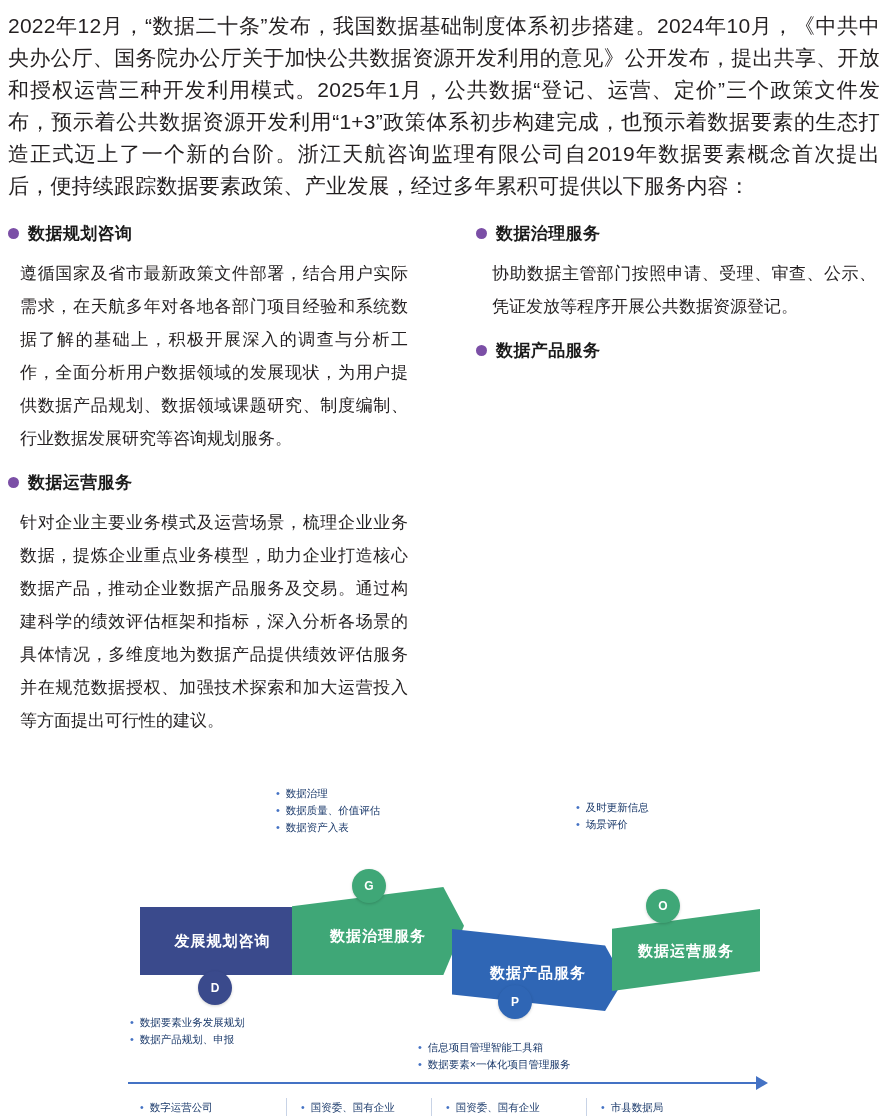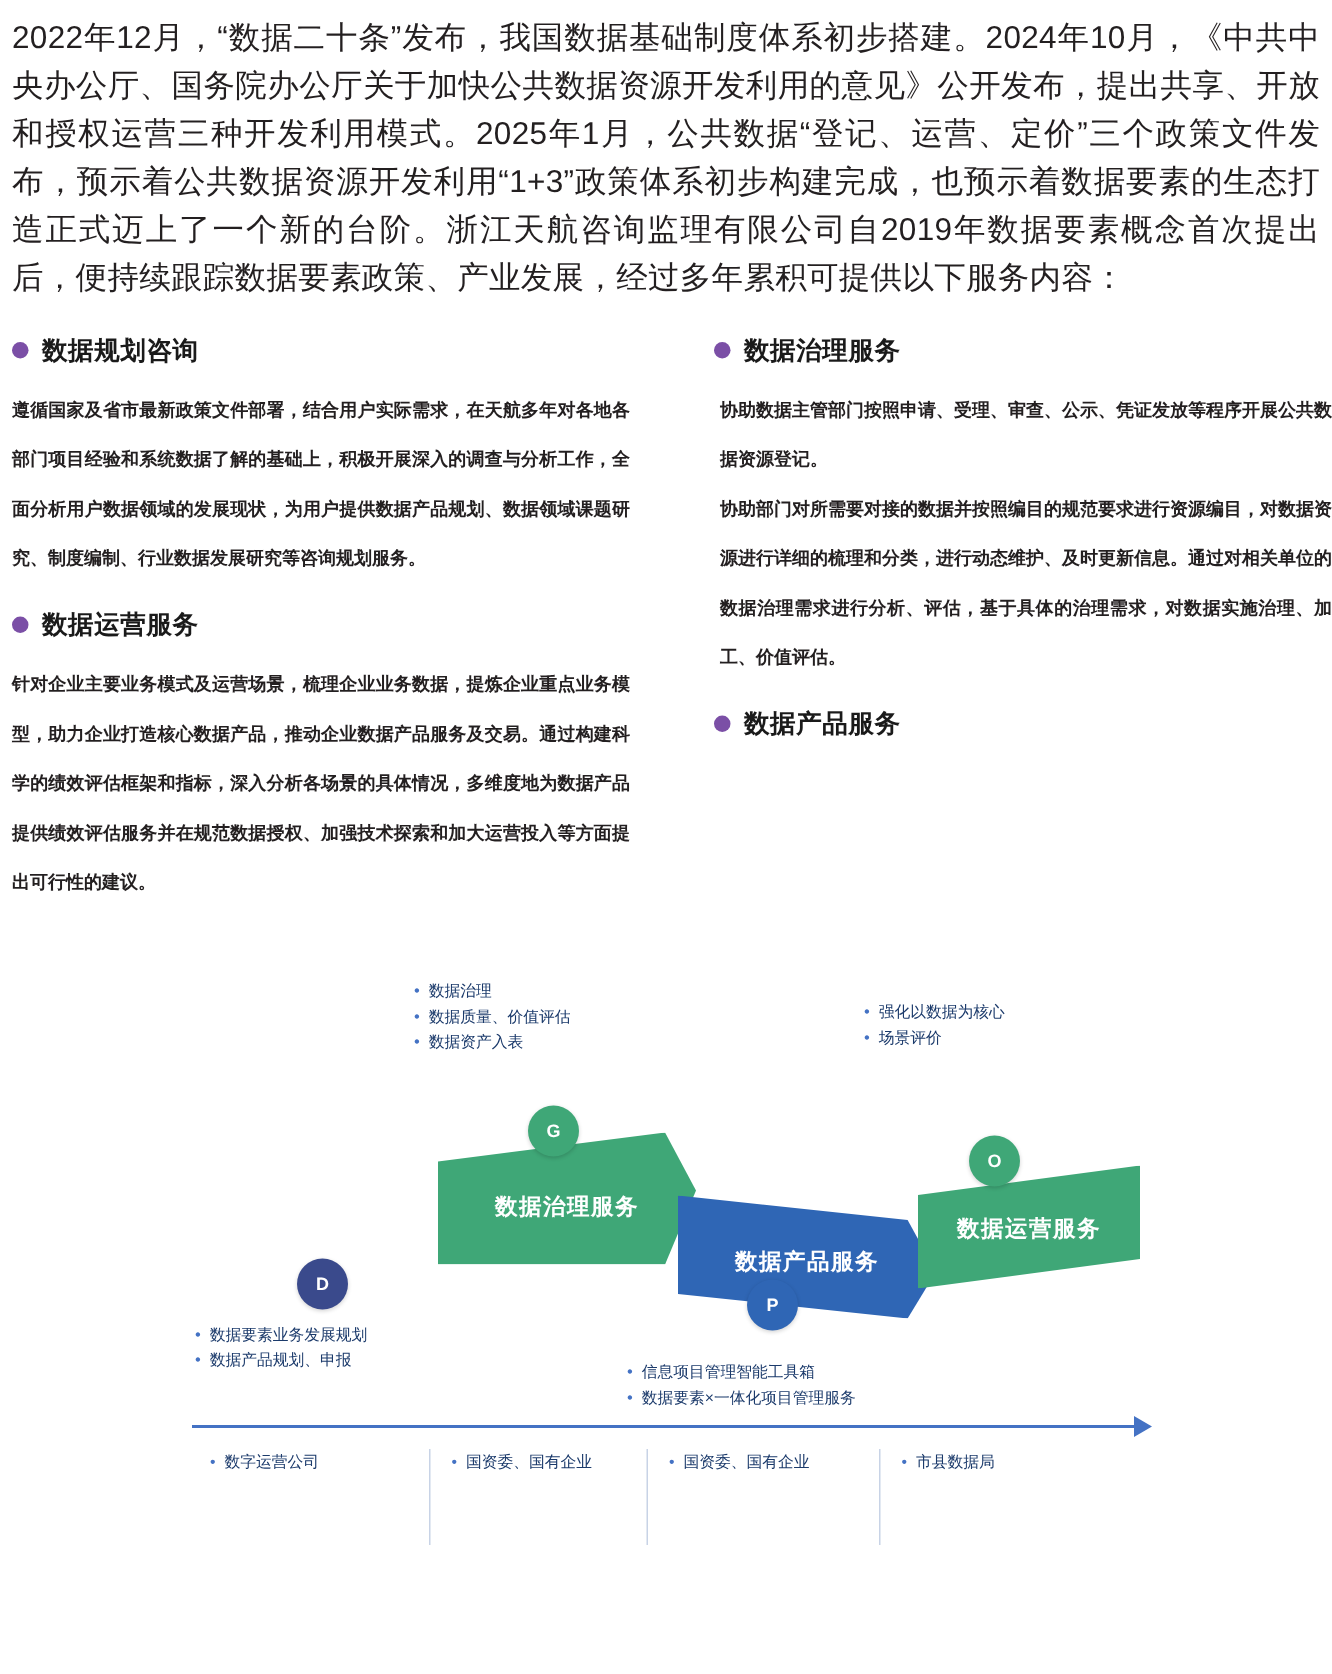--- a/index.html
+++ b/index.html
@@ -57,27 +57,26 @@
     background: #7b4fa6;
     flex: 0 0 11px;
   }
   .sec-title {
     font-size: 17px;
     font-weight: bold;
     color: #1a1a1a;
     letter-spacing: 0.4px;
   }
   .sec-body p {
-    font-size: 12px;
+    font-size: 17px;
     line-height: 33px;
     text-align: justify;
     text-justify: inter-ideograph;
-    margin: 0;
+    margin: 12px;
     color: #231f20;
-    font-weight: bold;
   }
   .right-body p {
     padding-left: 4px;
   }
   
   .diagram {
     position: relative;
     width: 888px;
     height: 440px;
     margin-top: 8px;
@@ -204,21 +203,20 @@
 
     <div class="col">
 
       <div class="section">
         <div class="sec-head">
           <span class="bullet"></span>
           <span class="sec-title">数据治理服务</span>
         </div>
         <div class="sec-body right-body">
           <p>协助数据主管部门按照申请、受理、审查、公示、凭证发放等程序开展公共数据资源登记。</p>
-          <p>协助部门对所需要对接的数据并按照编目的规范要求进行资源编目，对数据资源进行详细的梳理和分类，进行动态维护、及时更新信息。通过对相关单位的数据治理需求进行分析、评估，基于具体的治理需求，对数据实施治理、加工、价值评估。</p>
         </div>
       </div>
 
       <div class="section">
         <div class="sec-head">
           <span class="bullet"></span>
           <span class="sec-title">数据产品服务</span>
         </div>
       </div>
 
@@ -238,28 +236,32 @@
         </div>
       <div class="ln">
           <span class="dot">•</span>
           <span>数据资产入表</span>
         </div>
     </div>
 
     <div class="note" style="left:576px; top:38px;">
       <div class="ln">
           <span class="dot">•</span>
-          <span>强化以数据为核心</span>
+          <span>及时更新信息</span>
         </div>
       <div class="ln">
           <span class="dot">•</span>
           <span>场景评价</span>
         </div>
     </div>
 
+    <div class="chev" style="left:140px; top:146px; width:165px; height:68px; background:#3a4a8c;
+                clip-path: polygon(0 0, 92% 0, 100% 50%, 92% 100%, 0 100%);">
+      <span>发展规划咨询</span>
+    </div>
 
     <div class="chev" style="left:292px; top:126px; width:172px; height:88px; background:#3fa777;
                 clip-path: polygon(0 22%, 88% 0, 100% 44%, 88% 100%, 0 100%);">
       <span style="margin-top:10px;">数据治理服务</span>
     </div>
 
     <div class="chev" style="left:452px; top:168px; width:172px; height:82px; background:#2f66b5;
                 clip-path: polygon(0 0, 89% 20%, 100% 62%, 89% 100%, 0 80%);">
       <span style="margin-top:6px;">数据产品服务</span>
     </div>

